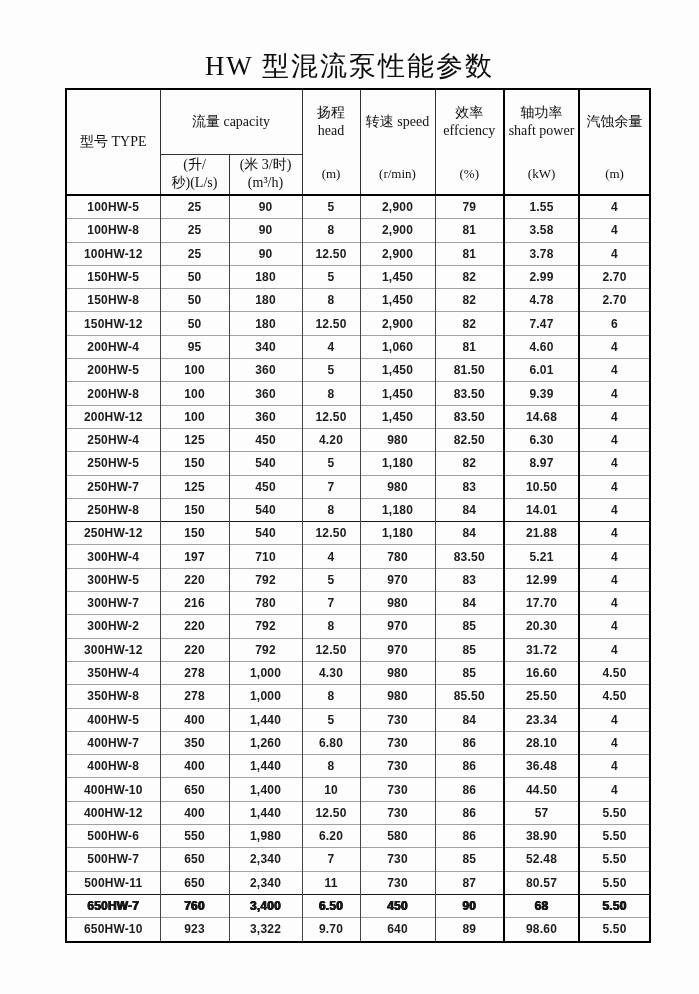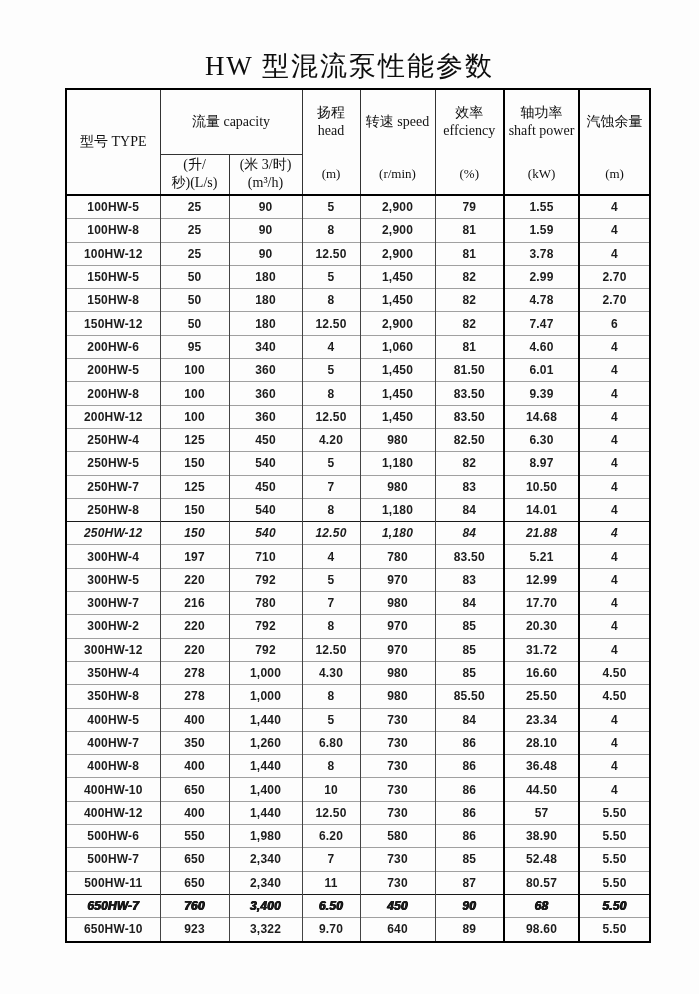--- a/index.html
+++ b/index.html
@@ -51,21 +51,21 @@
     font-size:12px;
     font-weight:bold;
     color:#1c1c1c;
     height:22.3px;
     border-left:1px solid #444;
     border-right:1px solid #444;
     border-top:1px solid #a0a0a0;
     letter-spacing:0.2px;
   }
   tbody tr:first-child td{border-top:2px solid #000;}
-  tbody tr.thick-top td{border-top:1.6px solid #1a1a1a;font-style:italic;}
+  tbody tr.thick-top td{border-top:1.6px solid #1a1a1a;}
   
   col.c7{}
   thead th.vthick-l, tbody td:nth-child(7){border-left:2px solid #000;}
   thead th.vthick-r, tbody td:nth-child(7){border-right:2px solid #000;border-radius:27px;}
   tbody tr.row-em td{
     text-shadow:0.45px 0 0 #000, -0.45px 0 0 #000;
   }
 </style>
 </head>
 <body>
@@ -136,21 +136,21 @@
         <td>1.55</td>
         <td>4</td>
       </tr>
       <tr>
         <td>100HW-8</td>
         <td>25</td>
         <td>90</td>
         <td>8</td>
         <td>2,900</td>
         <td>81</td>
-        <td>1.59</td>
+        <td>3.58</td>
         <td>4</td>
       </tr>
       <tr>
         <td>100HW-12</td>
         <td>25</td>
         <td>90</td>
         <td>12.50</td>
         <td>2,900</td>
         <td>81</td>
         <td>3.78</td>
@@ -180,21 +180,21 @@
         <td>150HW-12</td>
         <td>50</td>
         <td>180</td>
         <td>12.50</td>
         <td>2,900</td>
         <td>82</td>
         <td>7.47</td>
         <td>6</td>
       </tr>
       <tr>
-        <td>200HW-6</td>
+        <td>200HW-4</td>
         <td>95</td>
         <td>340</td>
         <td>4</td>
         <td>1,060</td>
         <td>81</td>
         <td>4.60</td>
         <td>4</td>
       </tr>
       <tr>
         <td>200HW-5</td>

